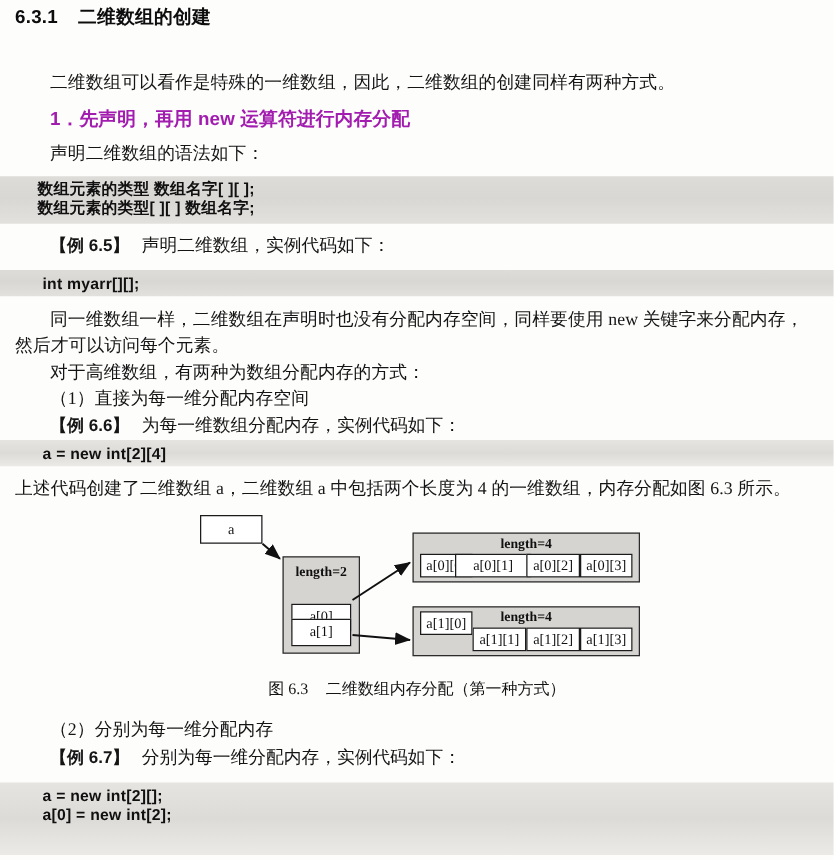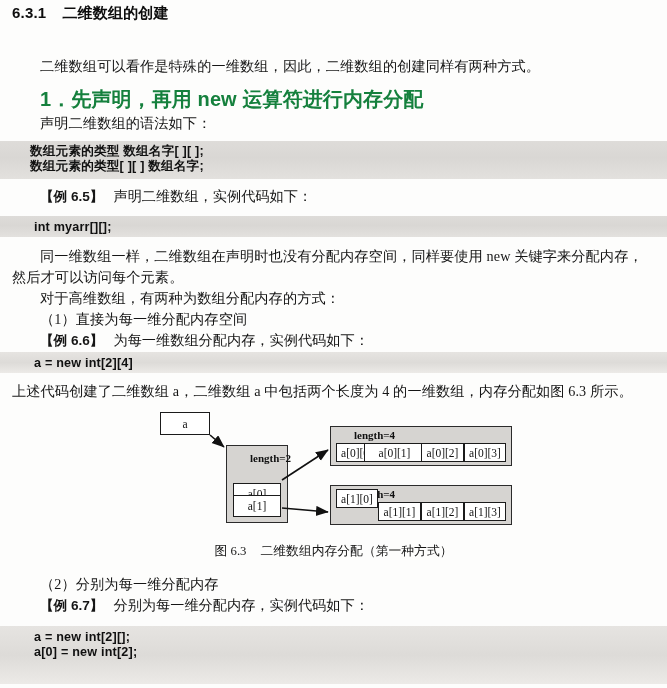--- a/index.html
+++ b/index.html
@@ -45,23 +45,23 @@
     font-size: 14.2px;
     line-height: 21px;
     color: #151515;
     letter-spacing: 0.1px;
   }
   .para.indent { text-indent: 28px; }
 
   .bold-head {
     position: absolute;
     font-family: "Liberation Sans", "DejaVu Sans", sans-serif;
-    font-size: 20px;
-    font-weight: bold;
-    color: #15803d;
+    font-size: 15px;
+    font-weight: bold;
+    color: #a21caf;
     letter-spacing: 0.1px;
     white-space: nowrap;
   }
 
   .example-line {
     position: absolute;
     font-family: "Liberation Serif", "DejaVu Serif", serif;
     font-size: 14.2px;
     color: #151515;
     white-space: nowrap;
@@ -117,21 +117,21 @@
     background: #d6d4d1;
     border: 1px solid #2b2b2b;
   }
   .fig-label {
     position: absolute;
     font-family: "Liberation Serif", "DejaVu Serif", serif;
     font-size: 11px;
     font-weight: bold;
     color: #101010;
     white-space: nowrap;
-    padding-left: 24px;
+    text-align: center;
   }
   .fig-caption {
     position: absolute;
     width: 667px;
     text-align: center;
     font-family: "Liberation Serif", "DejaVu Serif", serif;
     font-size: 12.8px;
     color: #141414;
     white-space: nowrap;
   }

